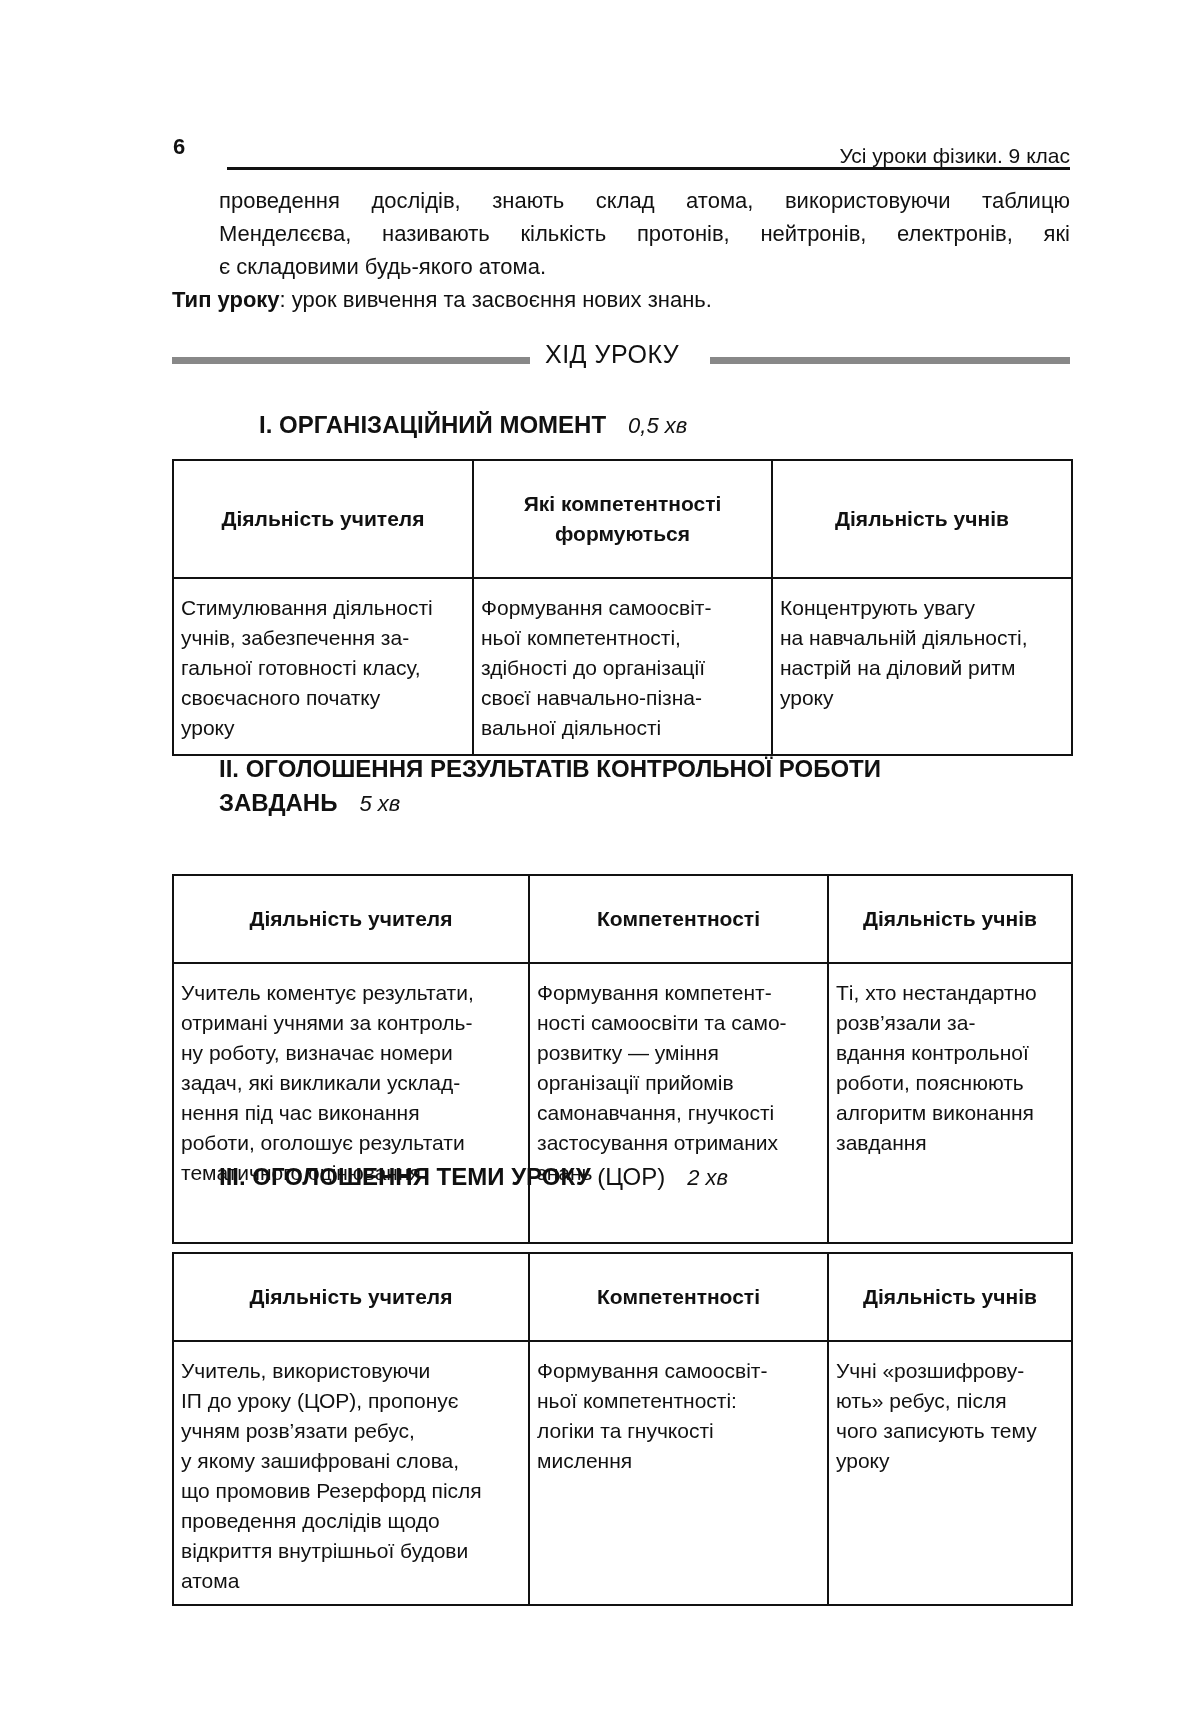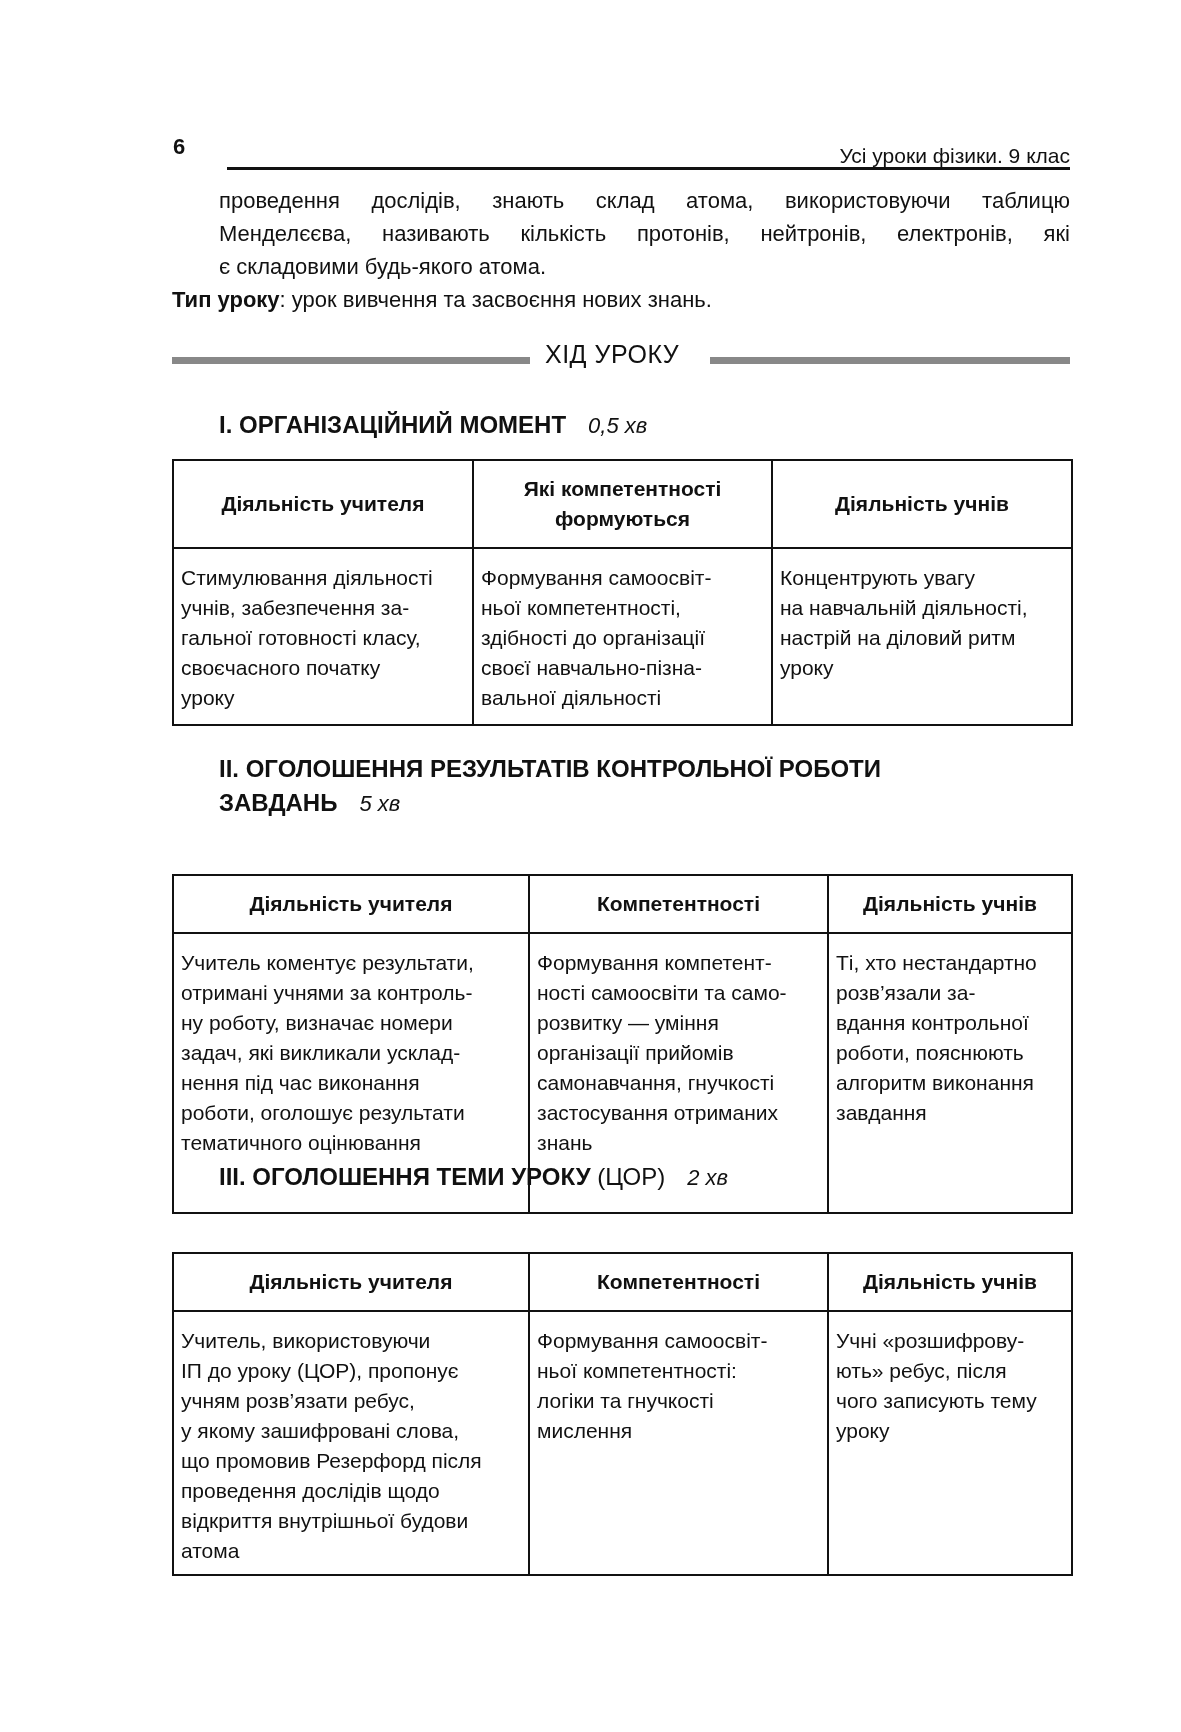--- a/index.html
+++ b/index.html
@@ -20,26 +20,26 @@
   .lesson-type b { font-weight: bold; }
 
   .divider-bar { height: 7px; background: #888; top: 357px; }
   .bar-left { left: 172px; width: 358px; }
   .bar-right { left: 710px; width: 360px; }
   .divider-title { left: 545px; top: 340px; font-size: 25px; letter-spacing: 0.5px; }
 
   .section-title { left: 219px; font-size: 24px; font-weight: bold; line-height: 34px; }
   .section-title .dur { font-weight: normal; font-style: italic; font-size: 22px; margin-left: 22px; }
   .section-title .light { font-weight: normal; }
-  .s1 { top: 408px; }
+  .s1 { top: 408px; margin-left: 40px; }
   .s2 { top: 752px; }
   .s3 { top: 1160px; }
 
   table.plan { position: absolute; left: 172px; width: 899px; border-collapse: collapse; table-layout: fixed; }
-  table.plan td, table.plan th { border: 2px solid #111; vertical-align: top; font-size: 21px; line-height: 30px; padding: 0 7px; }
+  table.plan td, table.plan th { border: 2px solid #111; vertical-align: top; font-size: 21px; line-height: 30px; padding: 15px 7px; }
   table.plan th { font-weight: bold; text-align: center; vertical-align: middle; line-height: 30px; }
   table.plan td { padding-top: 14px; padding-bottom: 8px; white-space: pre-line; }
   .t1 { top: 459px; }
   .t1 th { height: 86px; }
   .t2 { top: 874px; }
   .t2 th, .t3 th { height: 56px; }
   .t3 { top: 1252px; }
 </style>
 </head>
 <body>

